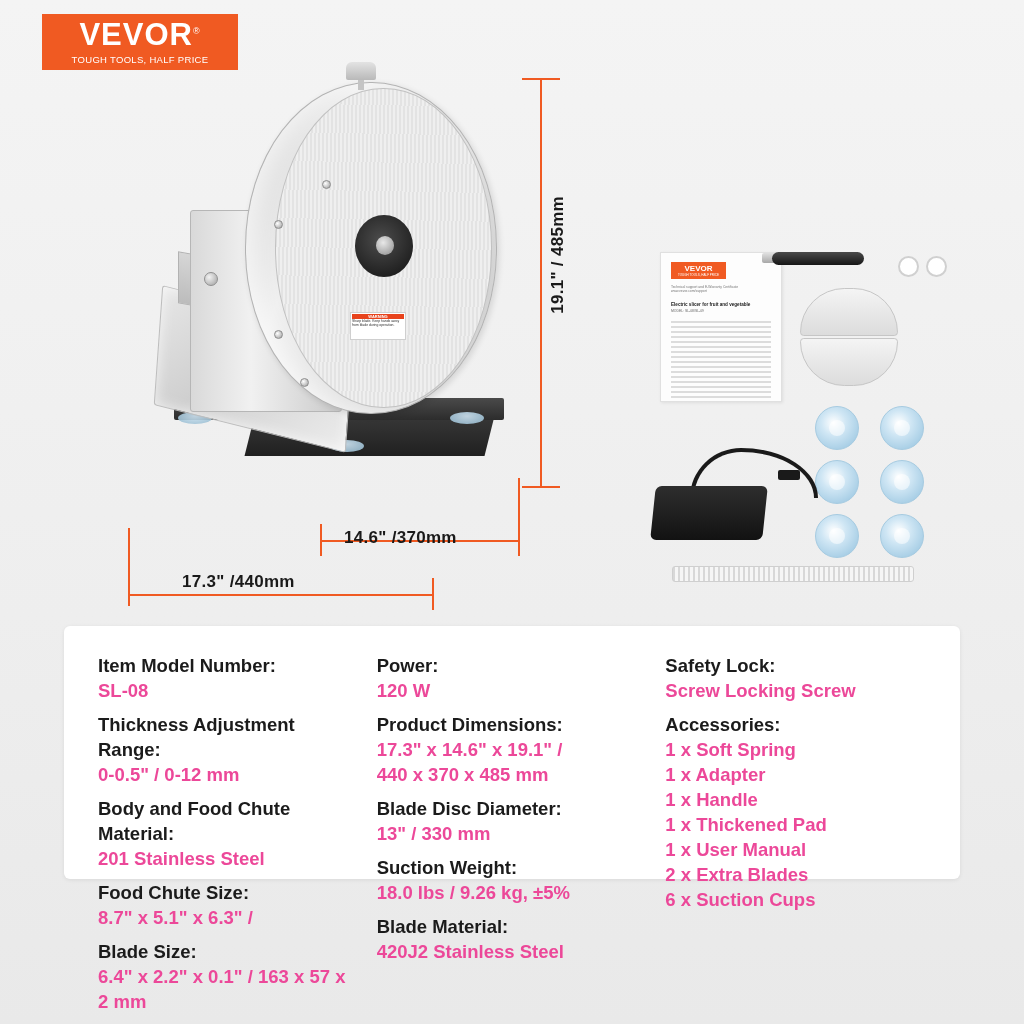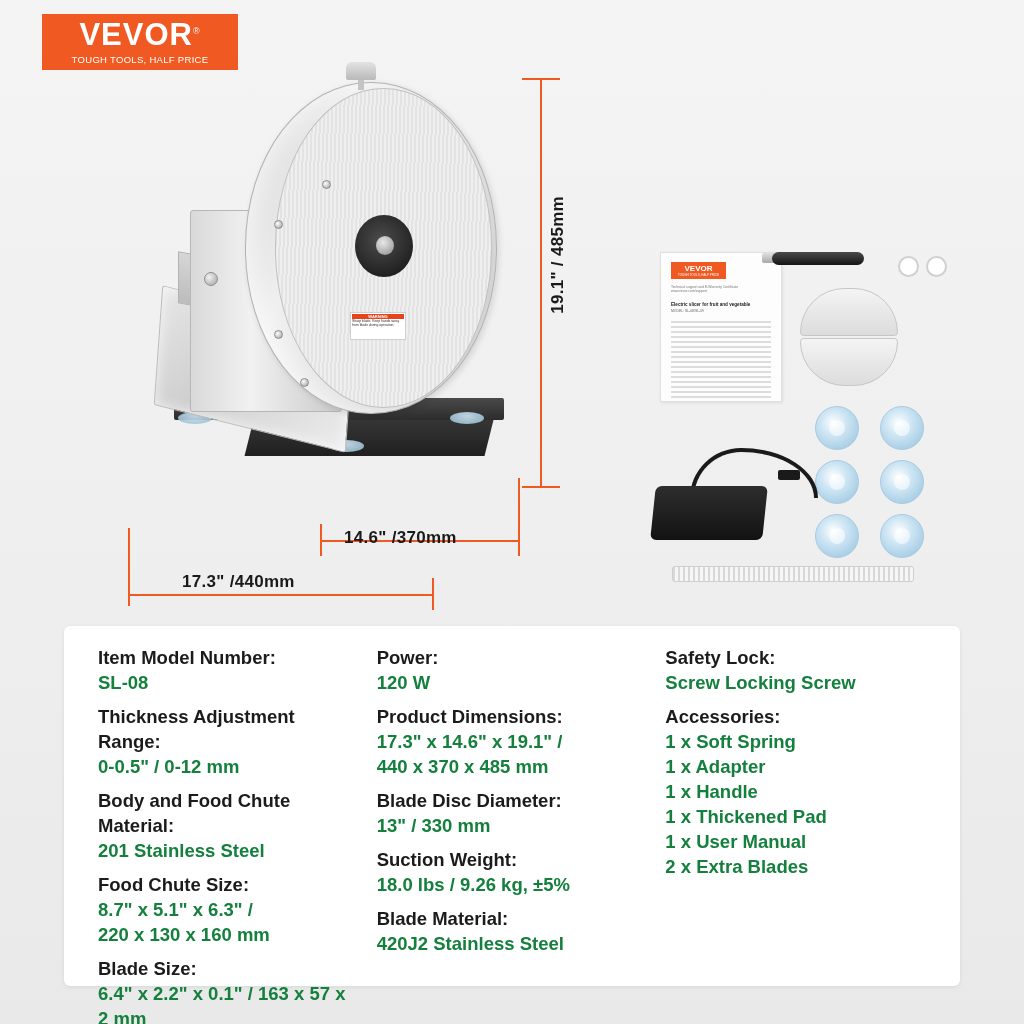--- a/index.html
+++ b/index.html
@@ -379,45 +379,45 @@
     border: 1px solid #cfcfcf;
     border-radius: 3px;
   }
 
   
   .spec-card {
     position: absolute;
     left: 64px;
     top: 626px;
     width: 896px;
-    height: 360px;
+    height: 253px;
     background: #ffffff;
     border-radius: 6px;
     box-shadow: 0 1px 4px rgba(0,0,0,.08);
     display: flex;
-    padding: 20px 34px;
+    padding: 28px 34px;
     box-sizing: border-box;
   }
   .spec-col {
     flex: 1;
     padding-right: 10px;
   }
   .spec-col:nth-child(2) { padding-left: 18px; }
   .spec-col:nth-child(3) { padding-left: 28px; }
   .spec-label {
     font-size: 18.5px;
     color: #1b1b1b;
     font-weight: bold;
     margin-top: 9px;
     line-height: 1.35;
   }
   .spec-col .spec-label:first-child { margin-top: 0; }
   .spec-value {
     font-size: 18.5px;
-    color: #15803d;
+    color: #ec4899;
     font-weight: bold;
     line-height: 1.35;
   }
 </style>
 </head>
 <body>
 
 <div class="page">
 
   <div class="logo">
@@ -526,21 +526,20 @@
 
     <div class="spec-col">
       <div class="spec-label">Item Model Number:</div>
       <div class="spec-value">SL-08</div>
       <div class="spec-label">Thickness Adjustment Range:</div>
       <div class="spec-value">0-0.5" / 0-12 mm</div>
       <div class="spec-label">Body and Food Chute Material:</div>
       <div class="spec-value">201 Stainless Steel</div>
       <div class="spec-label">Food Chute Size:</div>
       <div class="spec-value">8.7" x 5.1" x 6.3" /</div>
-      <div class="spec-value">220 x 130 x 160 mm</div>
       <div class="spec-label">Blade Size:</div>
       <div class="spec-value">6.4" x 2.2" x 0.1" / 163 x 57 x 2 mm</div>
     </div>
 
     <div class="spec-col">
       <div class="spec-label">Power:</div>
       <div class="spec-value">120 W</div>
       <div class="spec-label">Product Dimensions:</div>
       <div class="spec-value">17.3" x 14.6" x 19.1" /</div>
       <div class="spec-value">440 x 370 x 485 mm</div>
@@ -555,16 +554,17 @@
     <div class="spec-col">
       <div class="spec-label">Safety Lock:</div>
       <div class="spec-value">Screw Locking Screw</div>
       <div class="spec-label">Accessories:</div>
       <div class="spec-value">1 x Soft Spring</div>
       <div class="spec-value">1 x Adapter</div>
       <div class="spec-value">1 x Handle</div>
       <div class="spec-value">1 x Thickened Pad</div>
       <div class="spec-value">1 x User Manual</div>
       <div class="spec-value">2 x Extra Blades</div>
+      <div class="spec-value">6 x Suction Cups</div>
     </div>
 
   </div>
 </div>
 
 </body></html>

